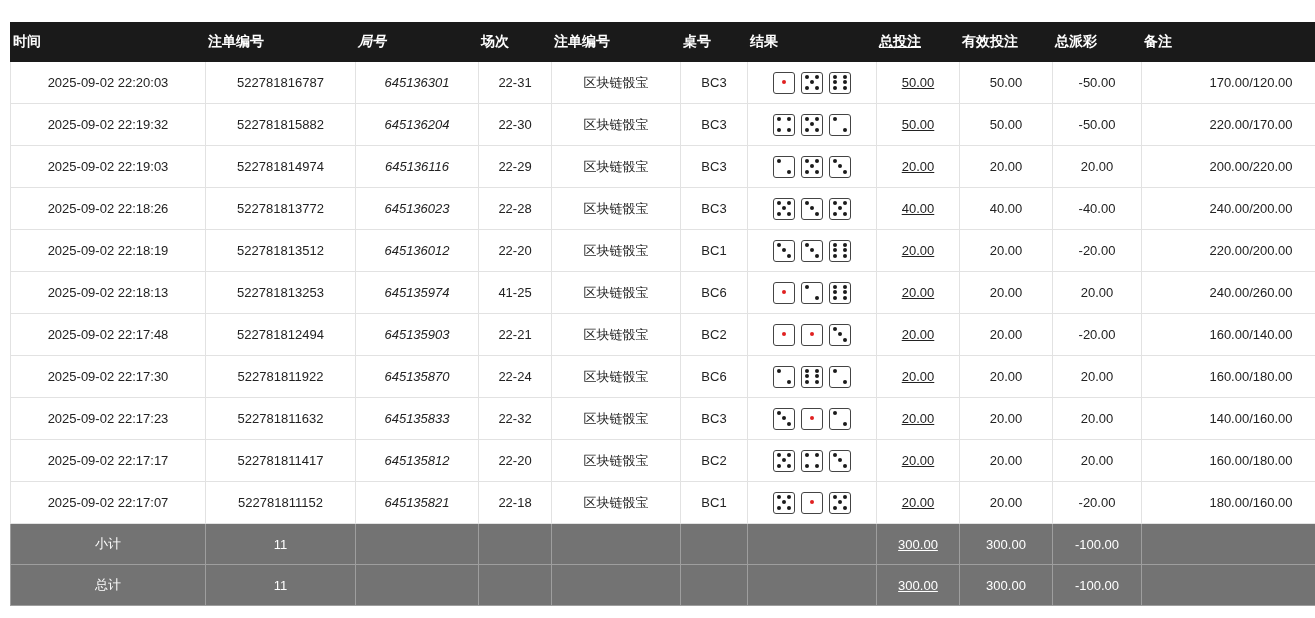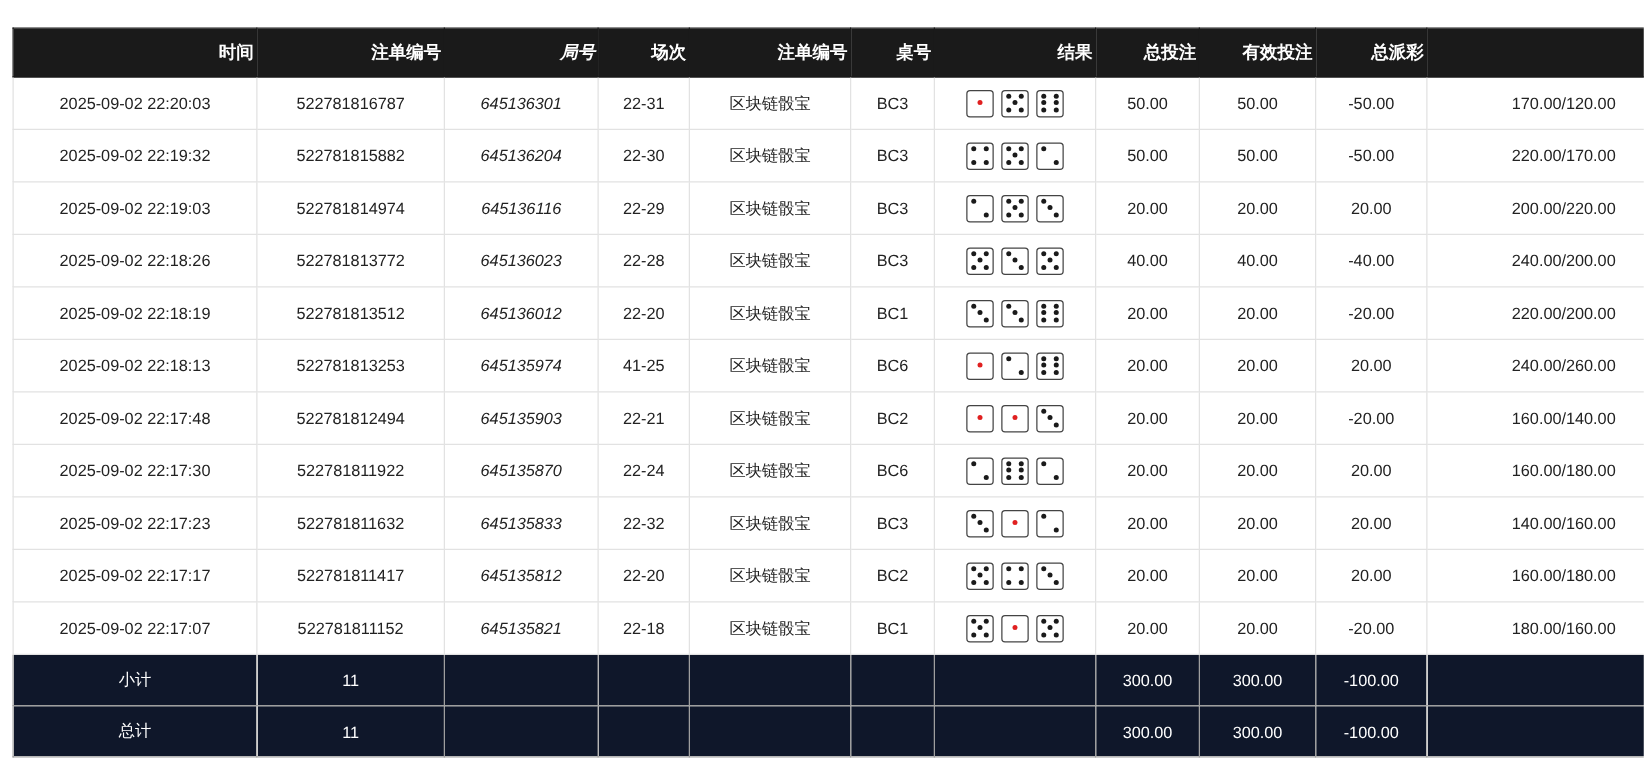--- a/index.html
+++ b/index.html
@@ -24,54 +24,54 @@
     width: 1295px;
     table-layout: fixed;
   }
   table.bet-table th {
     background: #1a1a1a;
     color: #ffffff;
     font-weight: bold;
     font-size: 14px;
     height: 38px;
     border: 1px solid #1a1a1a;
-    text-align: right;
+    text-align: left;
     padding: 0 2px;
     white-space: nowrap;
   }
   table.bet-table td {
     border: 1px solid #e2e2e2;
     height: 41px;
     text-align: center;
     padding: 0 4px;
     font-size: 13px;
     color: #222;
     background: #ffffff;
     white-space: nowrap;
     overflow: hidden;
   }
   tr.summary-row td {
-    background: #0f172a;
+    background: #737373;
     color: #ffffff;
     font-weight: normal;
     border: 1px solid #9e9e9e;
     height: 40px;
   }
   .blue { color: #1e5fd6; }
   .red  { color: #e02020; }
 
   
   .c-time   { width: 190px; }
   .c-order  { width: 145px; }
   .c-round  { width: 118px; font-style: italic; }
   .c-sess   { width: 68px; }
   .c-game   { width: 124px; }
   .c-table  { width: 62px; }
   .c-result { width: 124px; }
-  .c-bet    { width: 78px; }
+  .c-bet    { width: 78px; text-decoration: underline; }
   .c-valid  { width: 88px; }
   .c-payout { width: 84px; }
   .c-note   { width: 214px; }
 
   .dice-group {
     display: flex;
     justify-content: center;
     align-items: center;
     gap: 6px;
   }

